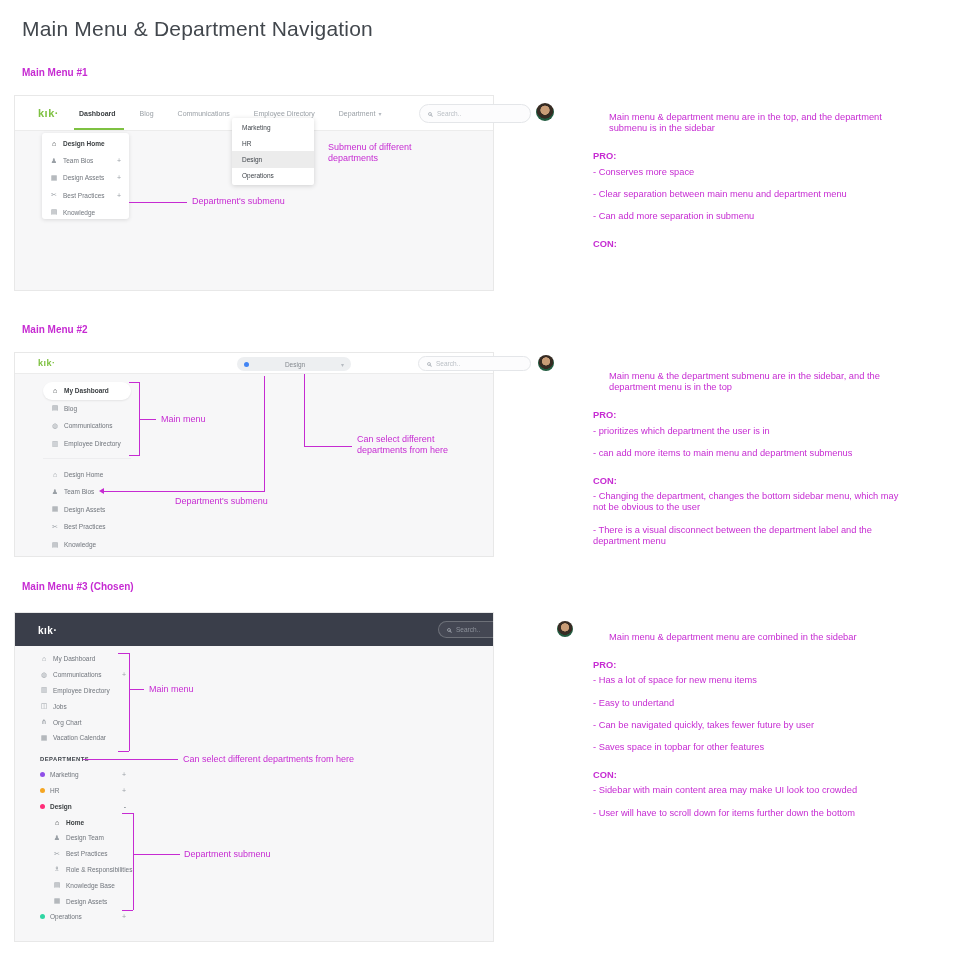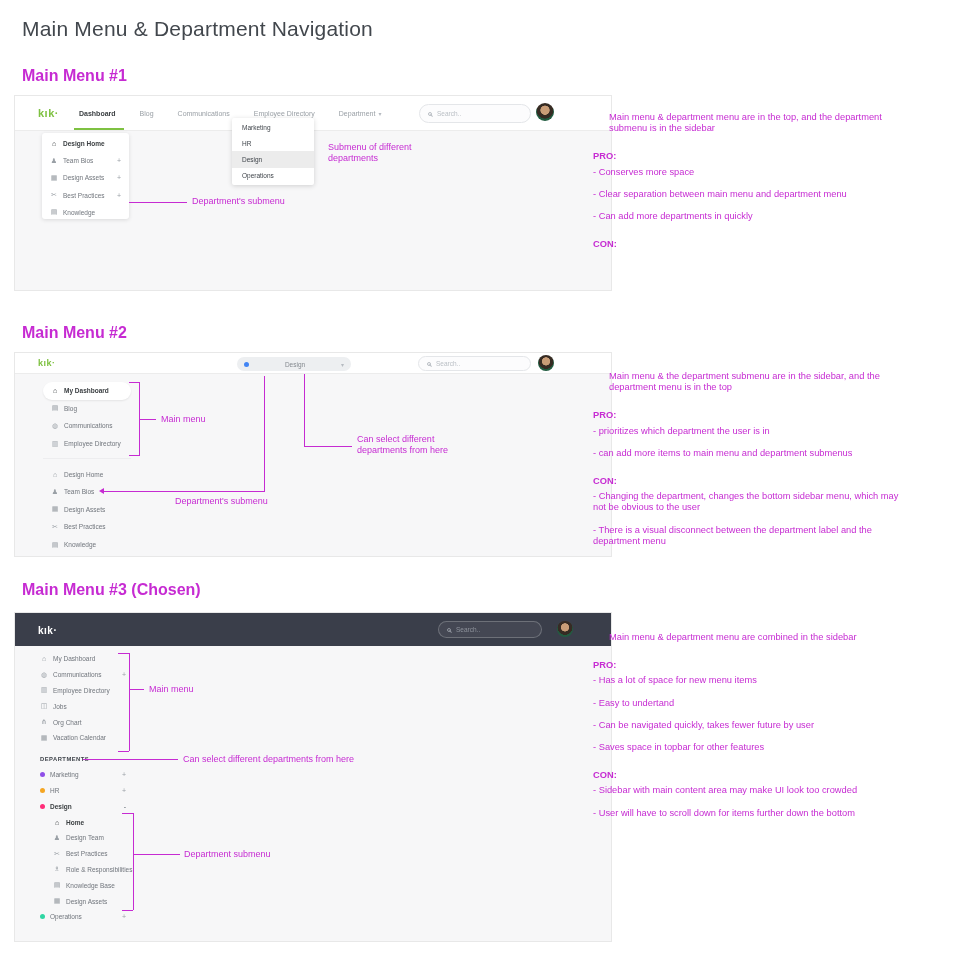--- a/index.html
+++ b/index.html
@@ -5,25 +5,25 @@
   :root{
     --mag:#c62bd2; --green:#7ec141; --dark:#3a3e4a;
     --gray:#9aa0a6; --txt:#70757c; --bold:#3c4043;
   }
   *{box-sizing:border-box}
   html,body{margin:0;padding:0}
   body{width:960px;height:960px;position:relative;background:#fff;
        font-family:"Liberation Sans",sans-serif;overflow:hidden}
 
   .title{position:absolute;left:22px;top:17px;font-size:21px;color:#42474d;letter-spacing:.2px}
-  .sec-head{position:absolute;left:22px;font-size:16px;font-weight:600;color:var(--mag)}
+  .sec-head{position:absolute;left:22px;font-size:10px;font-weight:600;color:var(--mag)}
   #h1{top:67px} #h2{top:324px} #h3{top:581px}
 
   
-  .frame{position:absolute;left:14px;width:598px;background:#f7f7f8;border:1px solid #e8e8e8}
+  .frame{position:absolute;left:14px;width:480px;background:#f7f7f8;border:1px solid #e8e8e8}
   #f1{top:95px;height:196px} #f2{top:352px;height:205px} #f3{top:612px;height:330px}
   .bar{position:absolute;left:0;right:0;top:0;background:#fff;border-bottom:1px solid #ececec}
   #f1 .bar{height:35px} #f2 .bar{height:21px}
   #f3 .bar{height:33px;background:var(--dark);border-bottom:none}
   .logo{position:absolute;left:23px;top:50%;transform:translateY(-50%);
         color:var(--green);font-weight:700;font-size:11px;letter-spacing:.5px}
   #f2 .logo{font-size:9px} #f3 .logo{color:#fff;font-size:10px}
 
   .tb-nav{position:absolute;left:64px;top:0;height:100%;display:flex;align-items:center;gap:21px}
   .nav-it{position:relative;height:100%;display:flex;align-items:center;gap:3px;
@@ -406,21 +406,21 @@
   <div class="ln" style="left:118px;top:241px;width:47px;height:1px"></div>
   <div class="call" style="left:169px;top:236px">Department submenu</div>
 </div>
 
 <div class="notes" id="n1">
   <p>Main menu &amp; department menu are in the top, and the department submenu is in the sidebar</p>
   <p class="b">PRO:</p>
   <div>
       <p class="note-item bold">- Conserves more space</p>
       <p class="note-item bold">- Clear separation between main menu and department menu</p>
-      <p class="note-item bold">- Can add more departments in quickly</p>
+      <p class="note-item bold">- Can add more separation in submenu</p>
     </div>
   <p class="b">CON:</p>
 </div>
 
 <div class="notes" id="n2">
   <p>Main menu &amp; the department submenu are in the sidebar, and the department menu is in the top</p>
   <p class="b">PRO:</p>
   <div>
       <p class="note-item bold">- prioritizes which department the user is in</p>
       <p class="note-item bold">- can add more items to main menu and department submenus</p>

